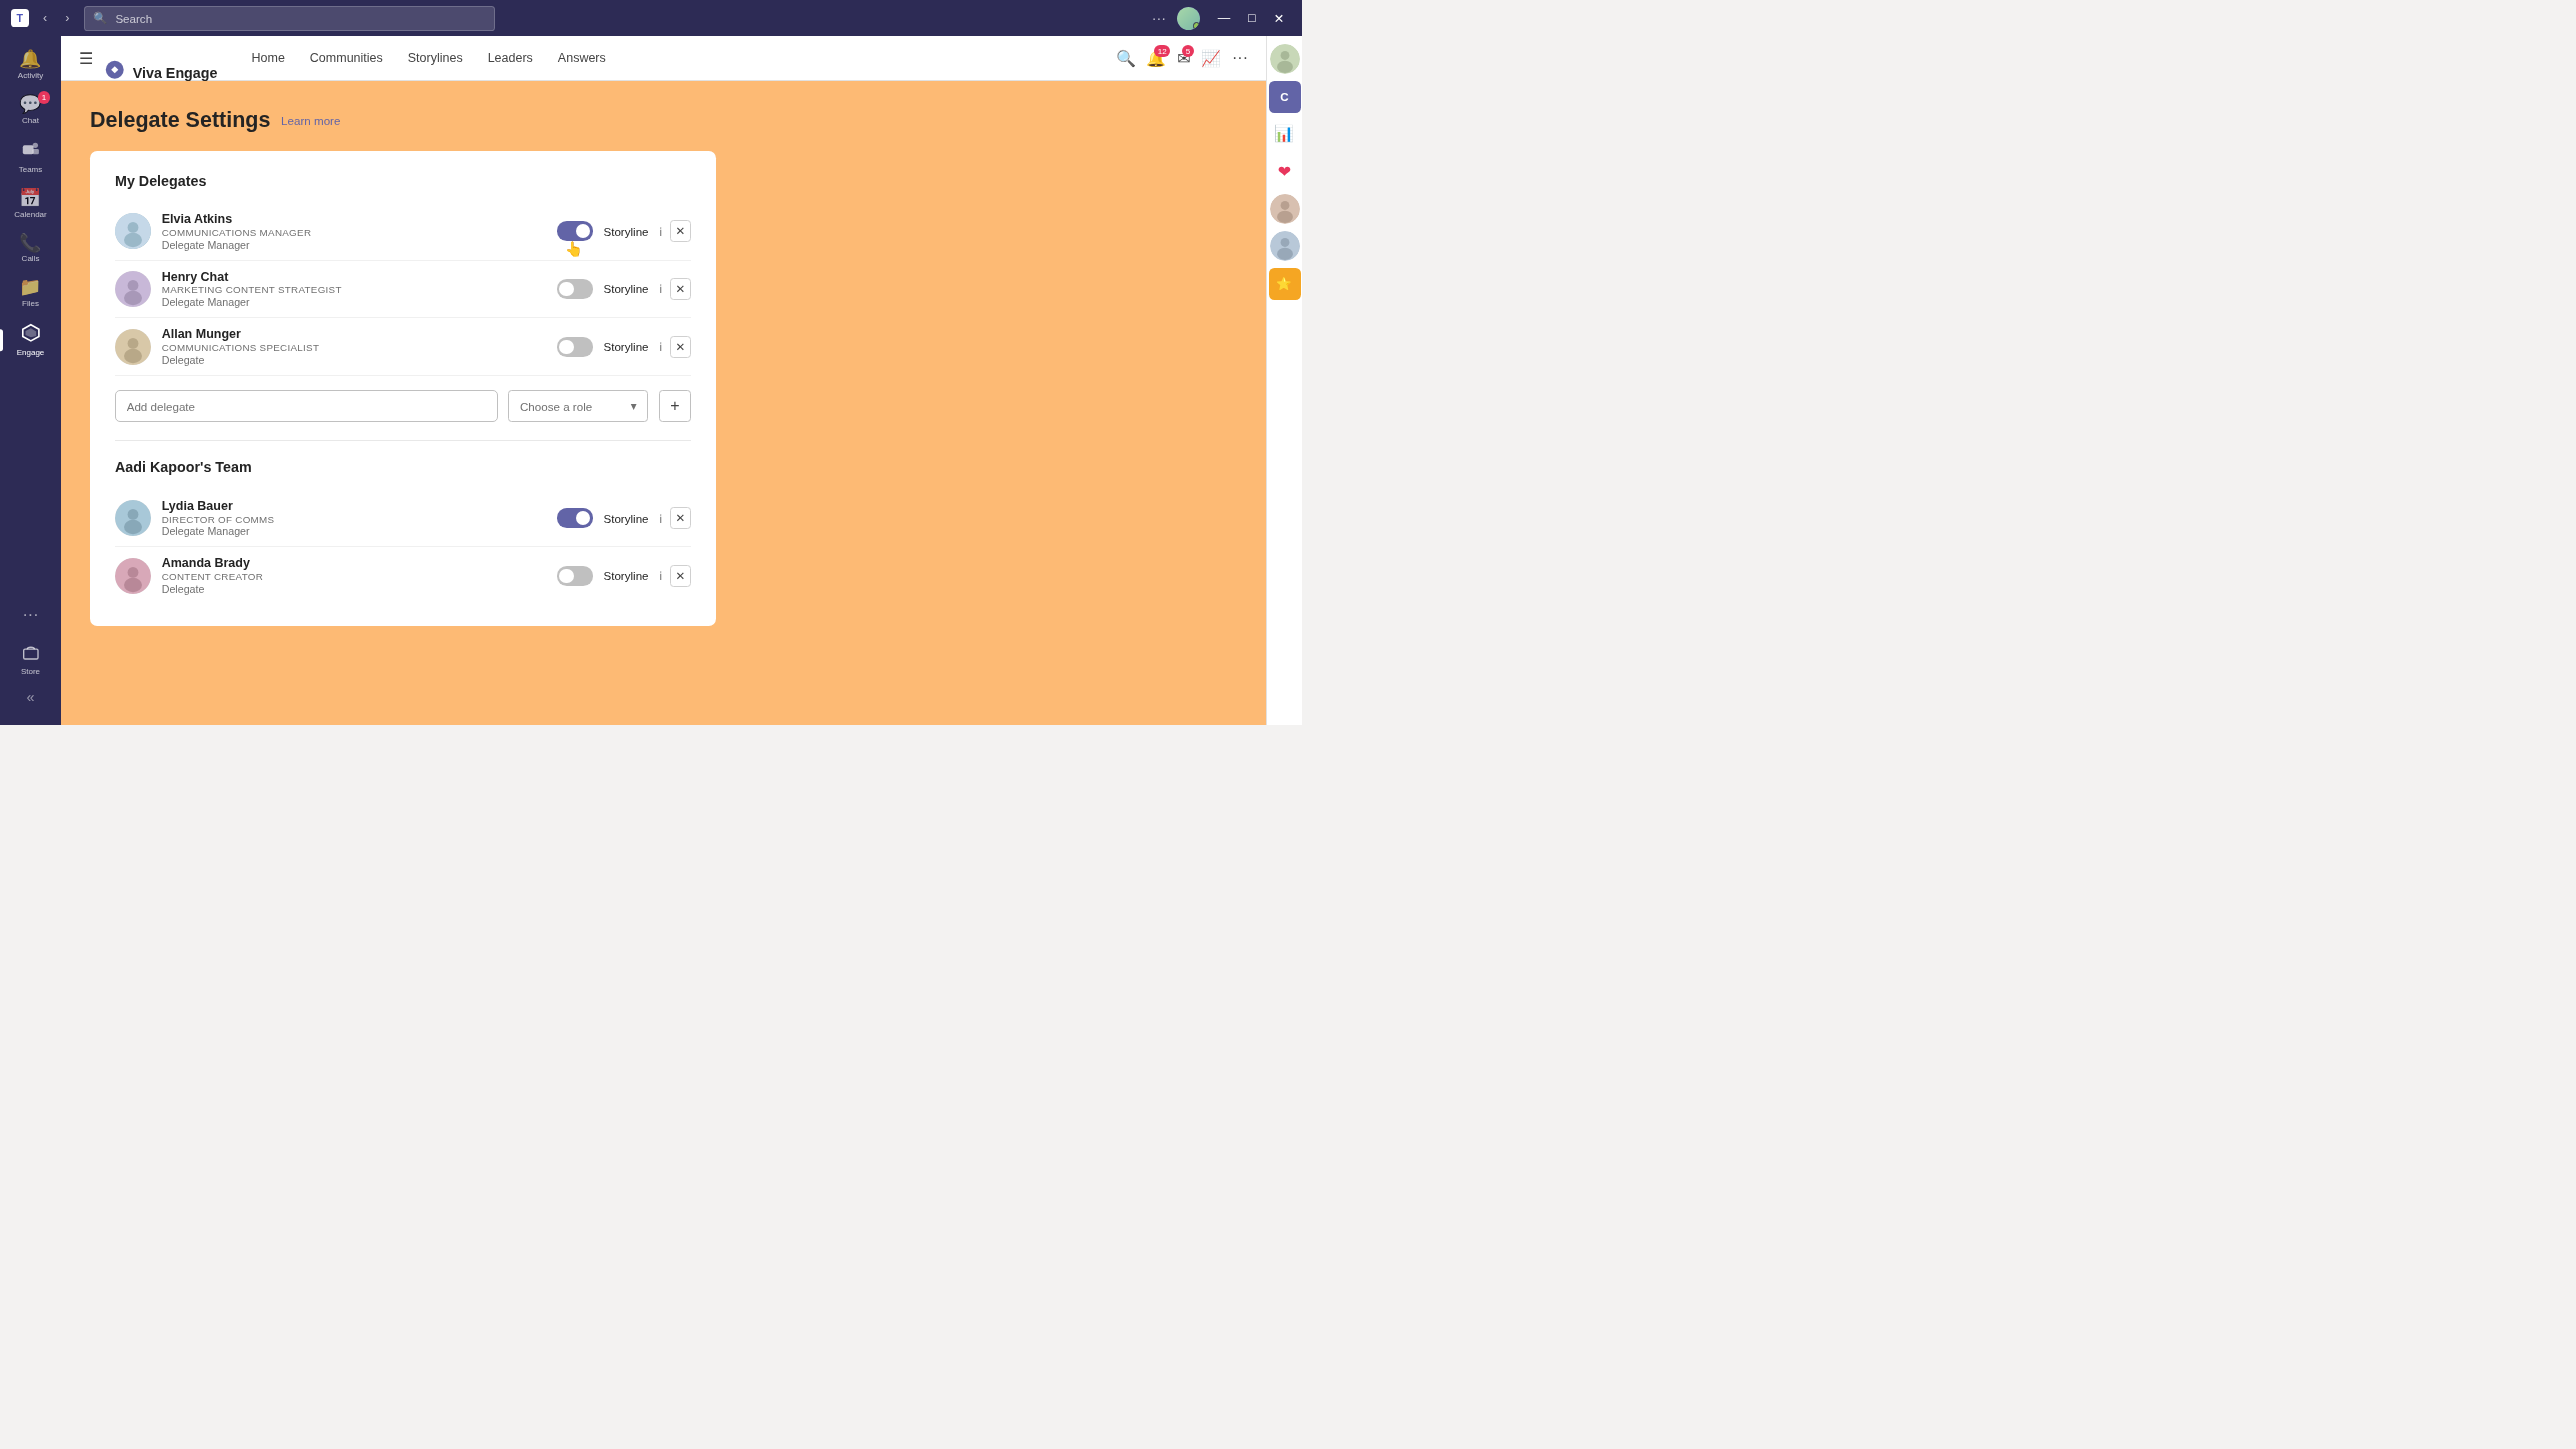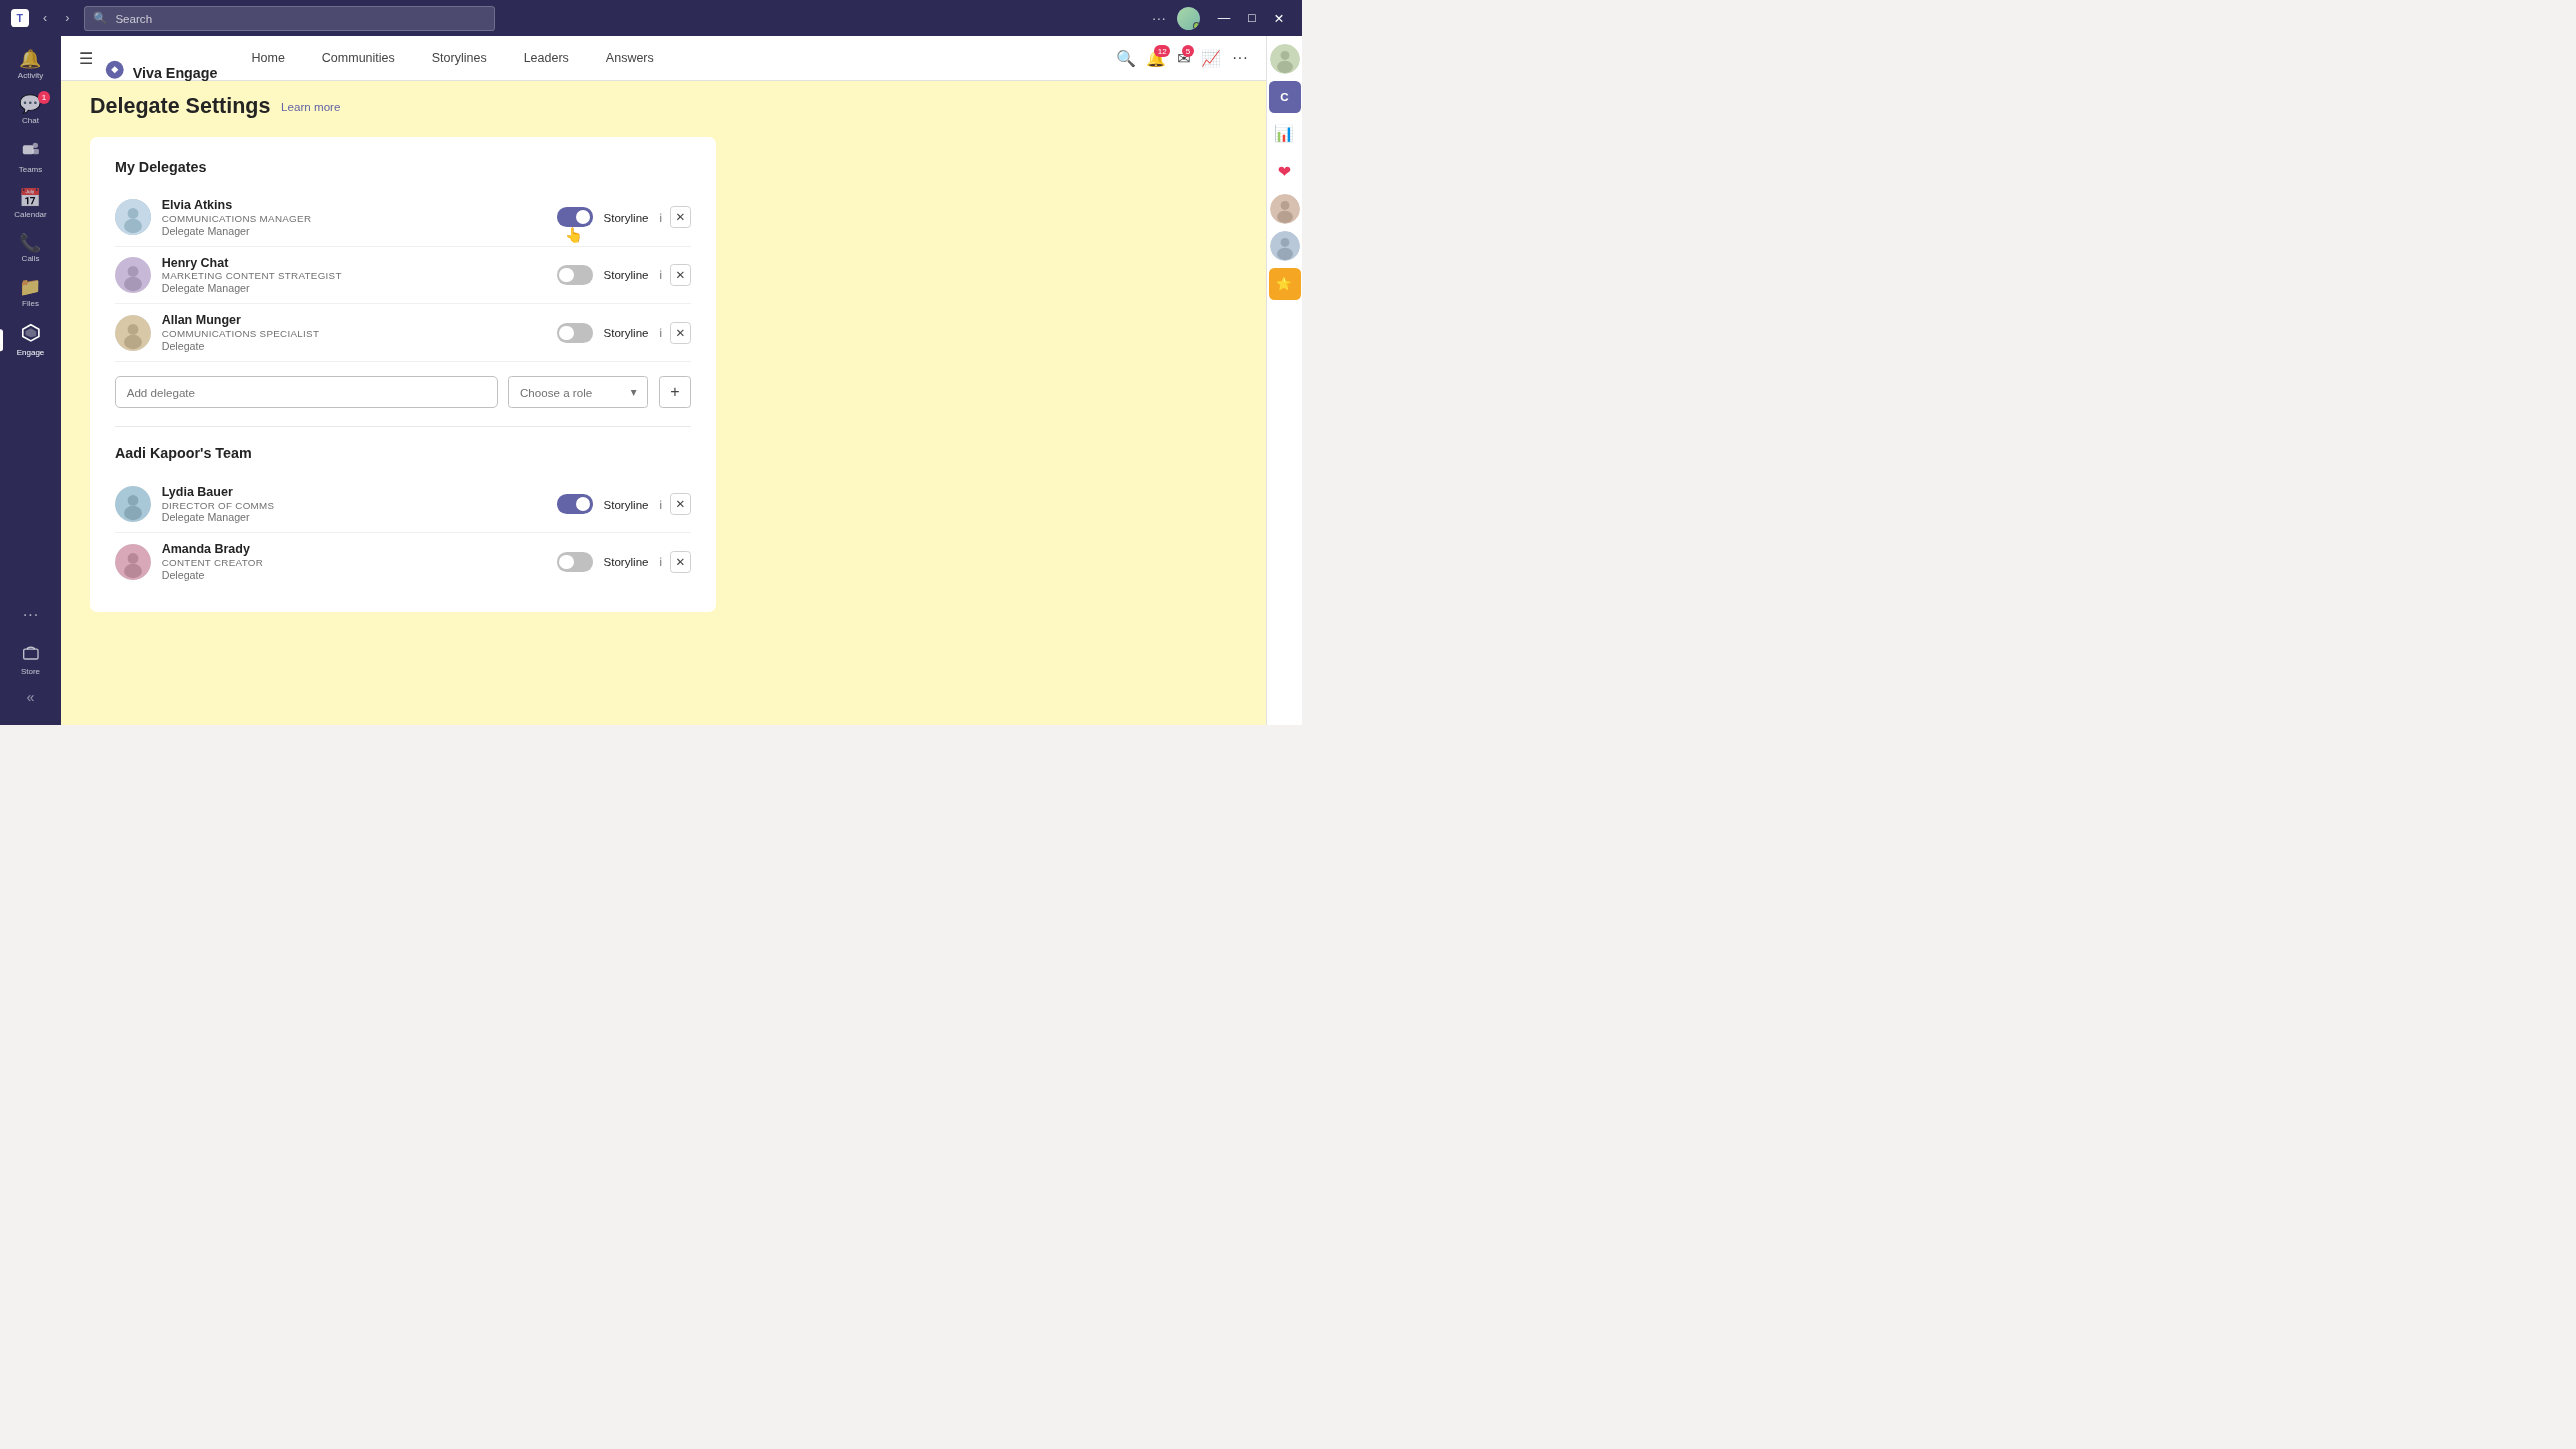--- a/index.html
+++ b/index.html
@@ -138,21 +138,21 @@
       display: flex;
       align-items: center;
       padding: 0 18px;
       gap: 0;
       flex-shrink: 0;
     }
     .topnav-menu { background: none; border: none; font-size: 16px; cursor: pointer; color: #444; margin-right: 10.7px; }
     .topnav-brand { display: flex; align-items: flex-end; gap: 7.2px; margin-right: 21.5px; margin-top: 24px; }
     .topnav-brand-icon { width: 21.5px; height: 21.5px; }
     .topnav-brand-text { font-size: 14.3px; font-weight: 600; color: #242424; }
-    .topnav-links { display: flex; gap: 12px; align-items: flex-end; }
+    .topnav-links { display: flex; gap: 0; align-items: flex-end; }
     .topnav-link {
       padding: 0 12.5px;
       height: 45px;
       display: flex;
       align-items: center;
       font-size: 12.5px;
       color: #444;
       cursor: pointer;
       border-bottom: 1.8px solid transparent;
       text-decoration: none;
@@ -172,22 +172,22 @@
       height: 12.5px;
       display: flex;
       align-items: center;
       justify-content: center;
     }
 
     
     .main-content {
       flex: 1;
       overflow-y: auto;
-      padding: 13px 29px;
-      background: #fef9c3;
+      padding: 27px 29px;
+      background: #fdba74;
     }
 
     
     .page-title-row {
       display: flex;
       align-items: center;
       gap: 10.7px;
       margin-bottom: 18px;
     }
     .page-title {

